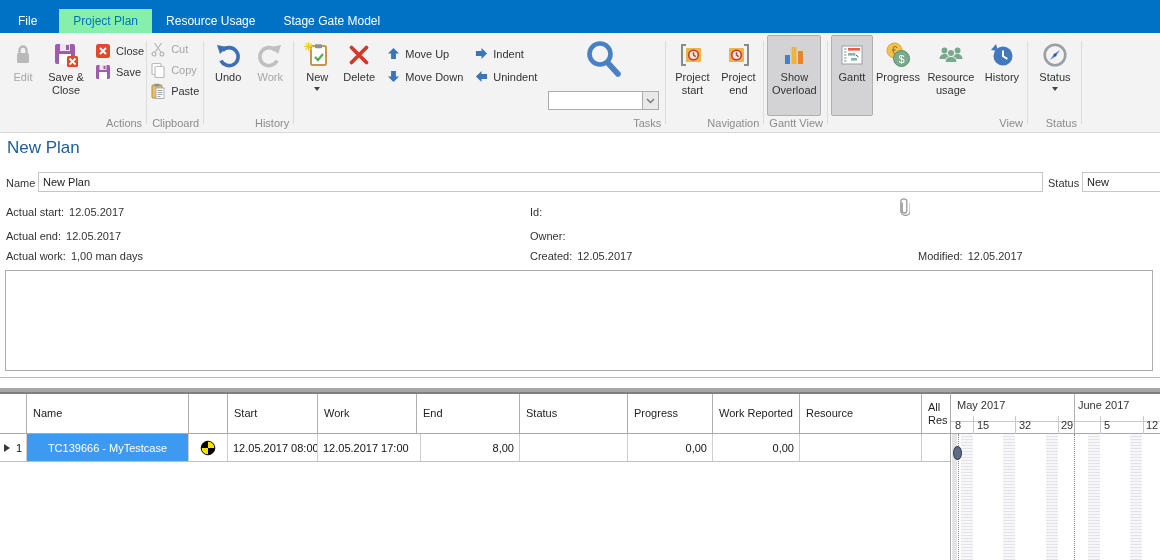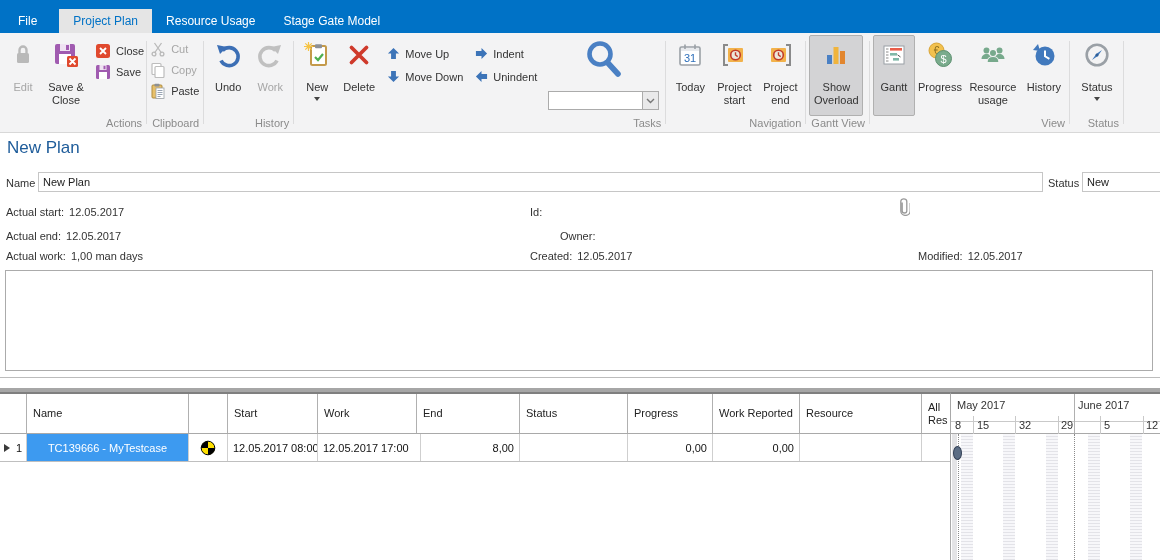--- a/index.html
+++ b/index.html
@@ -6,33 +6,33 @@
   html,body { width:1160px; height:560px; }
   body {
     font-family: "Liberation Sans", sans-serif;
     font-size: 11px; color:#333; background:#fff;
     position:relative; overflow:hidden;
   }
   
   #tabbar { position:absolute; left:0; top:0; width:1160px; height:33px; background:#0072c6;
             display:flex; align-items:flex-end; padding-left:4px; }
   .tab { color:#fff; font-size:12px; padding:5px 14px 6px; height:24px; cursor:default; }
-  .tab.active { background:#e5e5e5; color:#0072c6; }
+  .tab.active { background:#86efac; color:#0072c6; }
   .tab.file { margin-right:8px; }
   
   #ribbon { position:absolute; left:0; top:33px; width:1160px; height:100px; background:#f3f3f4;
             border-bottom:1px solid #d8d8d8; display:flex; align-items:stretch; padding:0 2px; }
   .rgroup { display:flex; flex-direction:column; position:relative; padding:2px 3px 0; }
   .rgroup::after { content:''; position:absolute; right:0; top:8px; bottom:8px; width:1px; background:#dcdcdd; }
   .rbody { flex:1; display:flex; align-items:stretch; }
   .rglabel { text-align:right; color:#8b8b8b; padding:1px 2px 3px; white-space:nowrap; }
   .rbtn { display:flex; flex-direction:column; align-items:center; padding:5px 2px 2px;
           border:1px solid transparent; border-radius:2px; }
   .rbtn .ric { width:28px; height:28px; display:block; }
-  .rbtn .rlbl { text-align:center; line-height:1.18; margin-top:12px; color:#333; white-space:pre-line; }
+  .rbtn .rlbl { text-align:center; line-height:1.18; margin-top:2px; color:#333; white-space:pre-line; }
   .rbtn.pressed { background:#d3d3d5; border-color:#b0b0b0; }
   .disabled .rlbl, .rsm.disabled span.slbl { color:#a6a6a6; }
   .rcol { display:flex; flex-direction:column; gap:5px; padding-top:8px; }
   .rsm { display:flex; align-items:center; gap:5px; white-space:nowrap; }
   .ric16 { width:16px; height:16px; display:block; }
   .caret { width:0; height:0; border:3.5px solid transparent; border-top:4px solid #444; margin-top:3px; }
   .rtasks-col { display:flex; flex-direction:column; gap:10px; padding:12px 6px 0; }
   .rarrow { width:13px; height:13px; display:block; }
   .rsearch { display:flex; flex-direction:column; align-items:center; width:120px; padding-top:3px; }
   .rcombo { display:flex; margin-top:7px; }
@@ -283,31 +283,20 @@
               </svg>
           </span>
         </div>
       </div>
     </div>
     <div class="rglabel">Tasks</div>
   </div>
 
   <div class="rgroup">
     <div class="rbody">
-      <div class="rbtn" style="width:42px">
-        <span class="ric">
-          <svg viewBox="0 0 28 28">
-              <rect x="4" y="6" width="20" height="18" rx="1.5" fill="#fff" stroke="#9aa0a6" stroke-width="1.6"></rect>
-              <rect x="5" y="7" width="18" height="3" fill="#e8eaed"></rect>
-              <path d="M9 3.5v4.5M19 3.5v4.5" stroke="#9aa0a6" stroke-width="1.6"></path>
-              <text x="14" y="20.5" font-size="11" fill="#2e6fba" text-anchor="middle" font-family="Liberation Sans, sans-serif">31</text>
-            </svg>
-        </span>
-        <span class="rlbl">Today</span>
-      </div>
       <div class="rbtn" style="width:46px">
         <span class="ric">
           <svg viewBox="0 0 28 28">
               <path d="M8 4H4v20h4" stroke="#8a8a8a" stroke-width="2" fill="none"></path>
               <rect x="8" y="7" width="15" height="14" rx="1" fill="#f2b24b"></rect>
               <circle cx="15.5" cy="14" r="4.8" fill="#ece6da" stroke="#c23b2a" stroke-width="1.6"></circle>
               <path d="M15.5 11.2V14l2.2 1.6" stroke="#c23b2a" stroke-width="1.4" fill="none"></path>
             </svg>
         </span>
         <span class="rlbl">Project start</span>
@@ -429,21 +418,21 @@
 </div>
 <span id="paperclip">
   <svg viewBox="0 0 11 18" fill="none" stroke="#9a9a9a" stroke-width="1.3">
       <path d="M3.2 4.5v8.2a2.3 2.3 0 0 0 4.6 0V3.5a3 2.7 0 0 0-6 0v9.6a4.7 4.3 0 0 0 9.4 0V5"></path>
     </svg>
 </span>
 
 <div class="inforow" style="left:6px; top:230px;">
   <span class="lab">Actual end:</span><span>12.05.2017</span>
 </div>
-<div class="inforow" style="left:560px; top:230px;">
+<div class="inforow" style="left:530px; top:230px;">
   <span class="lab">Owner:</span>
 </div>
 
 <div class="inforow" style="left:6px; top:250px;">
   <span class="lab">Actual work:</span><span>1,00 man days</span>
 </div>
 <div class="inforow" style="left:530px; top:250px;">
   <span class="lab">Created:</span><span>12.05.2017</span>
 </div>
 <div class="inforow" style="left:918px; top:250px;text-align:right;">

